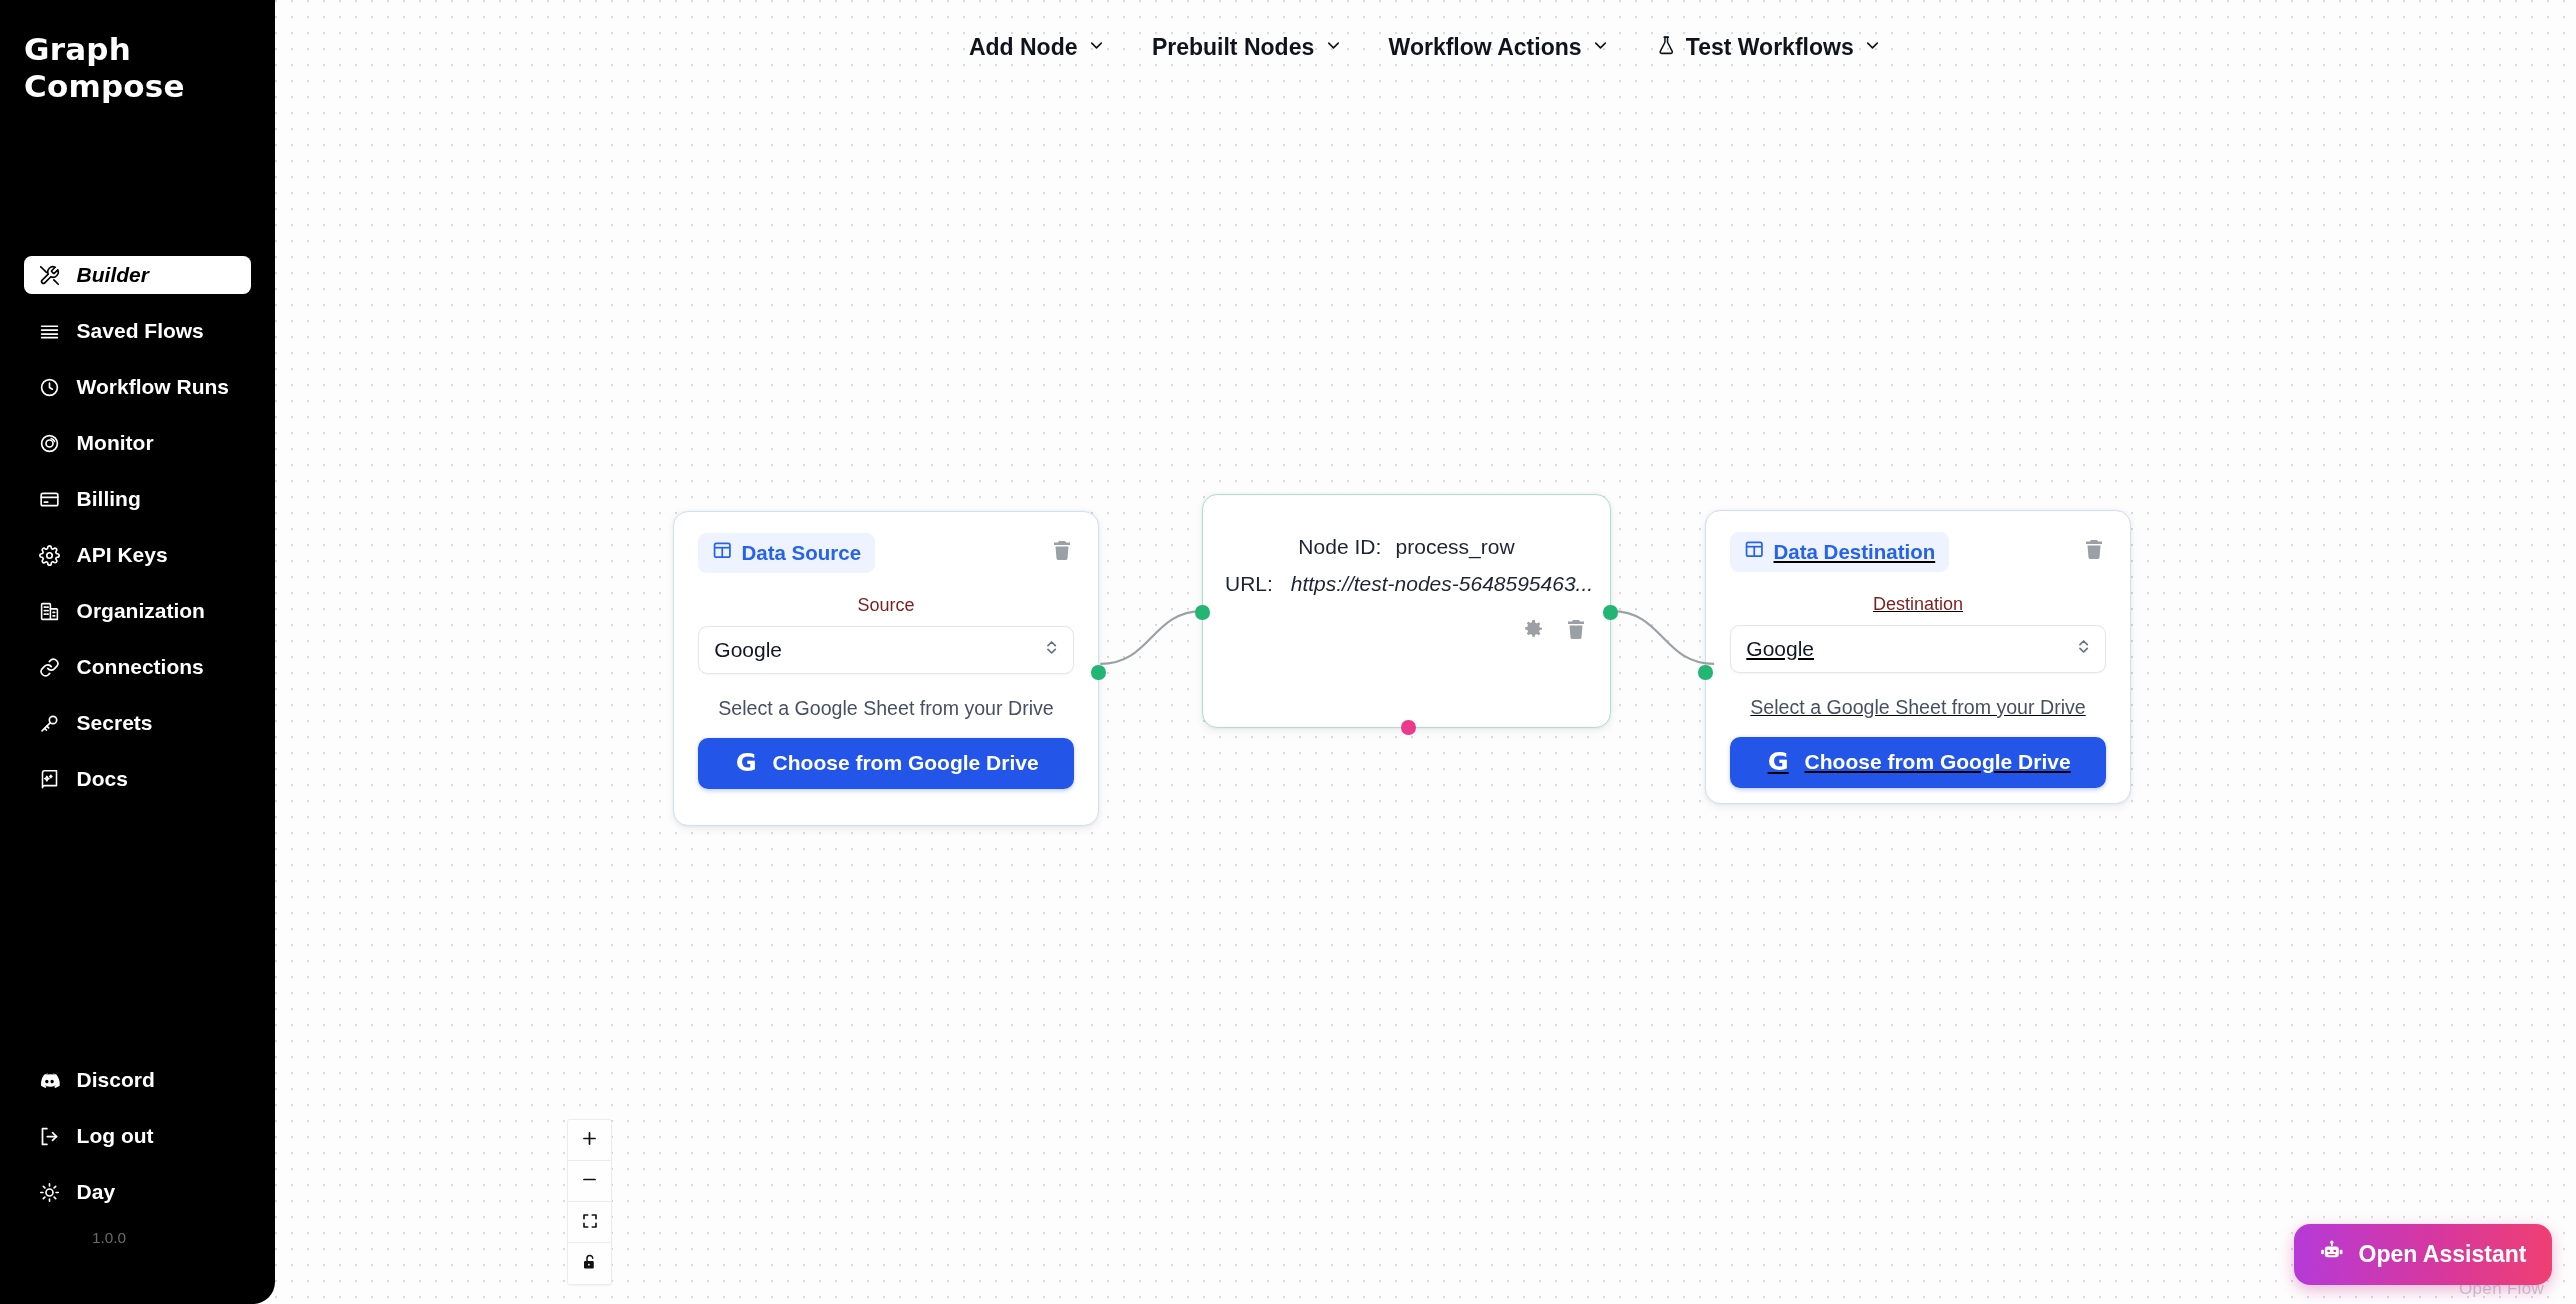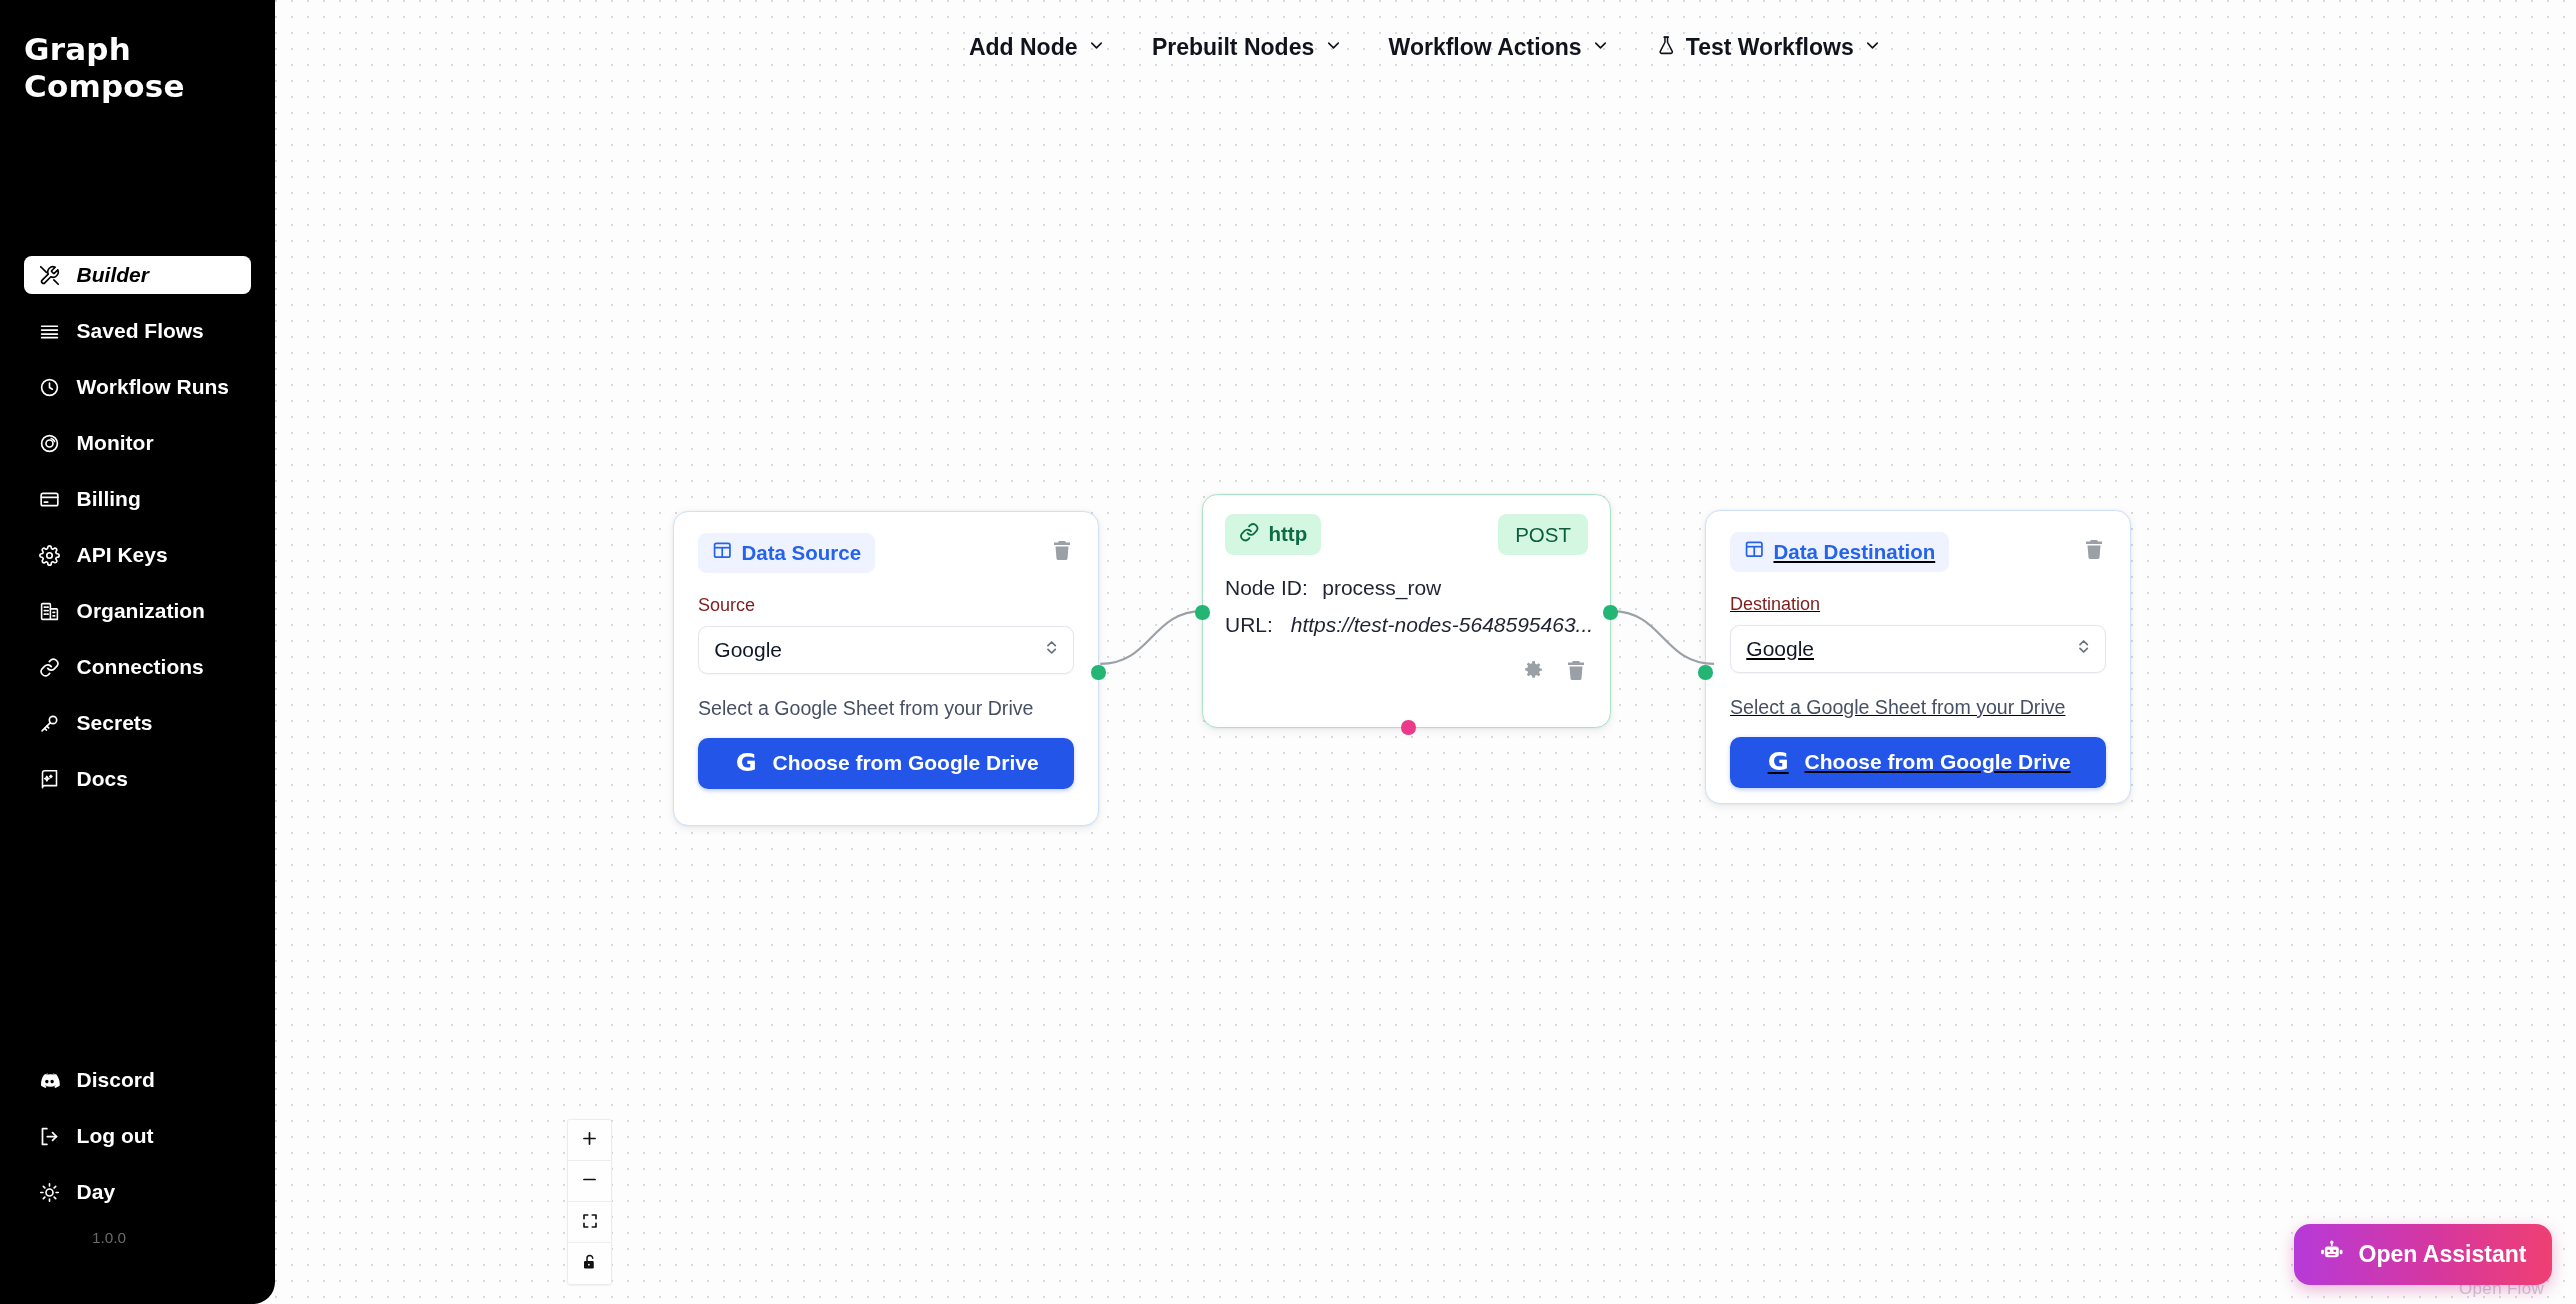--- a/index.html
+++ b/index.html
@@ -86,20 +86,21 @@
 
   
   .canvas {
     position: relative;
     flex: 1 1 auto;
     height: 1304px;
     background-color: #fdfdfd;
     background-image: radial-gradient(circle at 0.9px 0.9px, #d8d8dc 1.1px, transparent 1.2px);
     background-size: 16px 16px;
     overflow: hidden;
+    text-align: center;
   }
 
   
   .toolbar {
     position: absolute;
     top: 34px;
     left: 0;
     width: 100%;
     display: flex;
     justify-content: center;
@@ -556,32 +557,20 @@
       <div class="gbtn" style="margin-top:18px;">
         <span class="glogo">G</span>
         <span>Choose from Google Drive</span>
       </div>
 
       <span class="handle" style="right:-7.7px; top:153px;"></span>
     </section>
 
     <section class="node node-http" style="left:927px; top:494px; width:409px; height:234px; padding:19px 22px;">
 
-      <div class="node-head">
-        <span class="chip chip-green">
-          <span>
-            <svg width="20.5" height="20.5" viewBox="0 0 24 24" fill="none" stroke="#0d6b45" stroke-width="2.1" stroke-linecap="round" stroke-linejoin="round">
-              <path d="M10 13a5 5 0 0 0 7.5.5l3-3a5 5 0 0 0-7-7l-1.7 1.7"></path>
-              <path d="M14 11a5 5 0 0 0-7.5-.5l-3 3a5 5 0 0 0 7 7l1.7-1.7"></path>
-            </svg>
-          </span>
-          <span>http</span>
-        </span>
-        <span class="badge-green">POST</span>
-      </div>
 
       <div class="meta-row" style="margin-top:20.5px;">
         <span class="mk">Node ID:</span>
         <span class="mv" style="margin-left:8.5px;">process_row</span>
       </div>
 
       <div class="meta-row" style="margin-top:13.6px;">
         <span class="mk">URL:</span>
         <span class="mv" style="margin-left:12px;font-style:italic;">https://test-nodes-5648595463...</span>
       </div>

